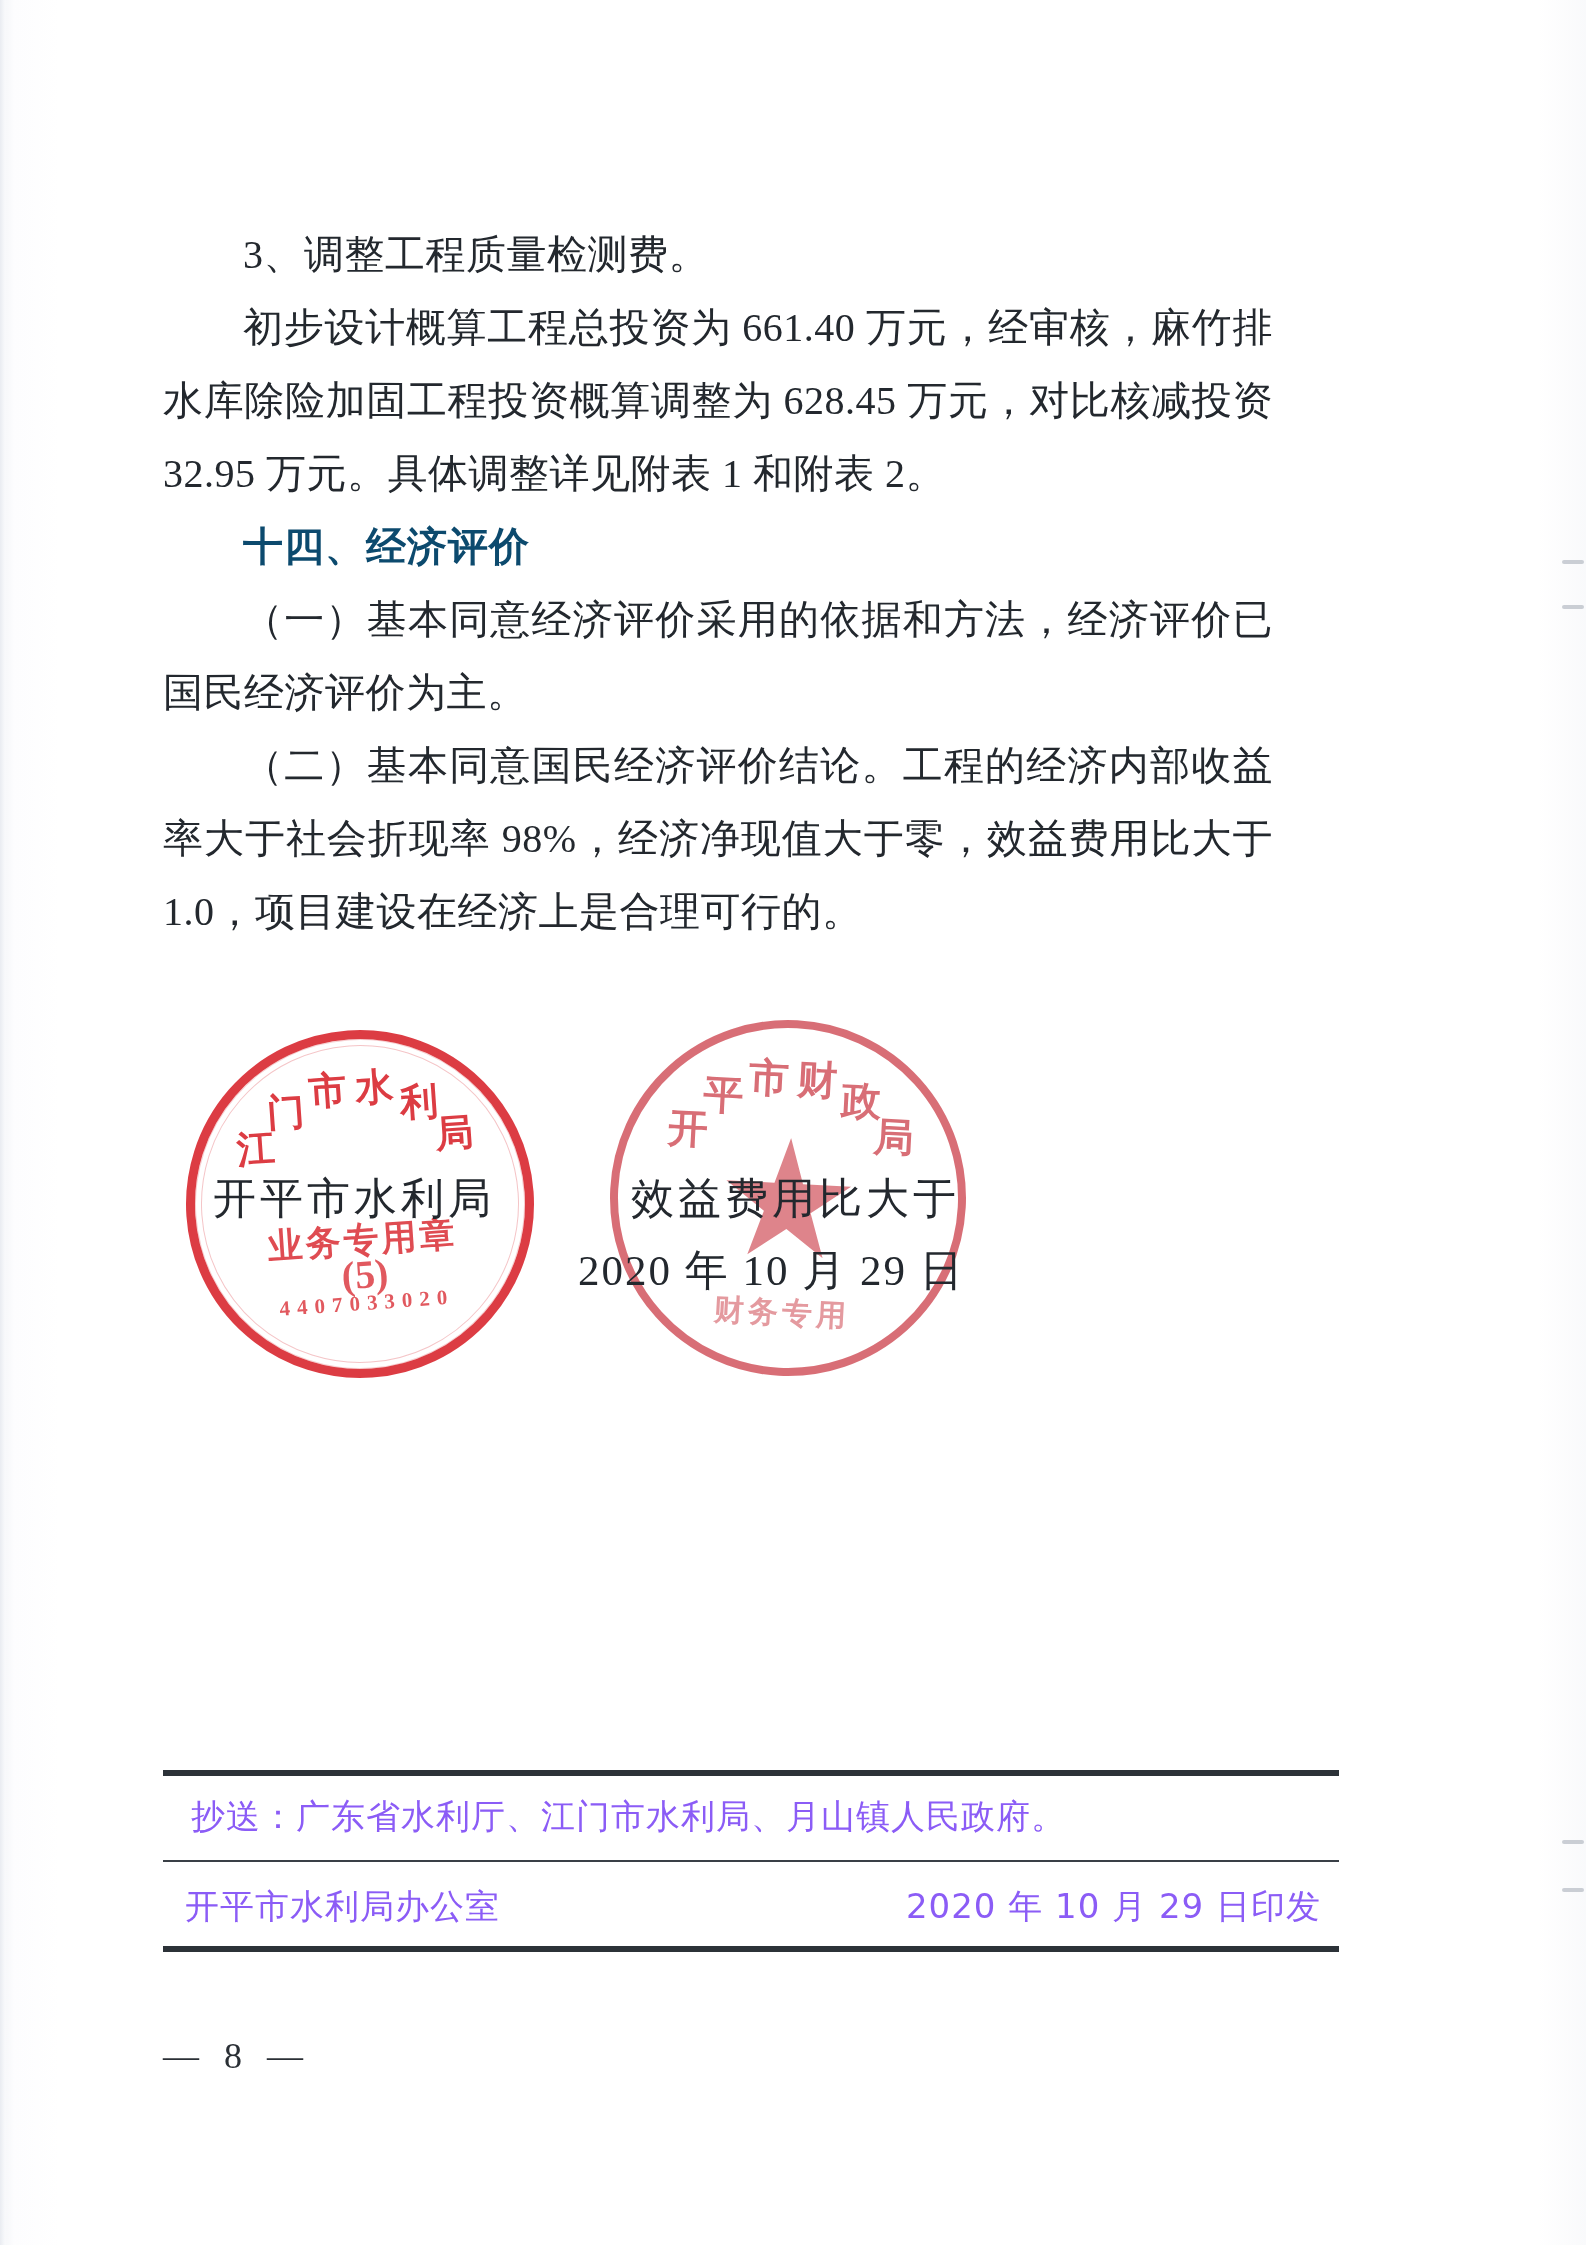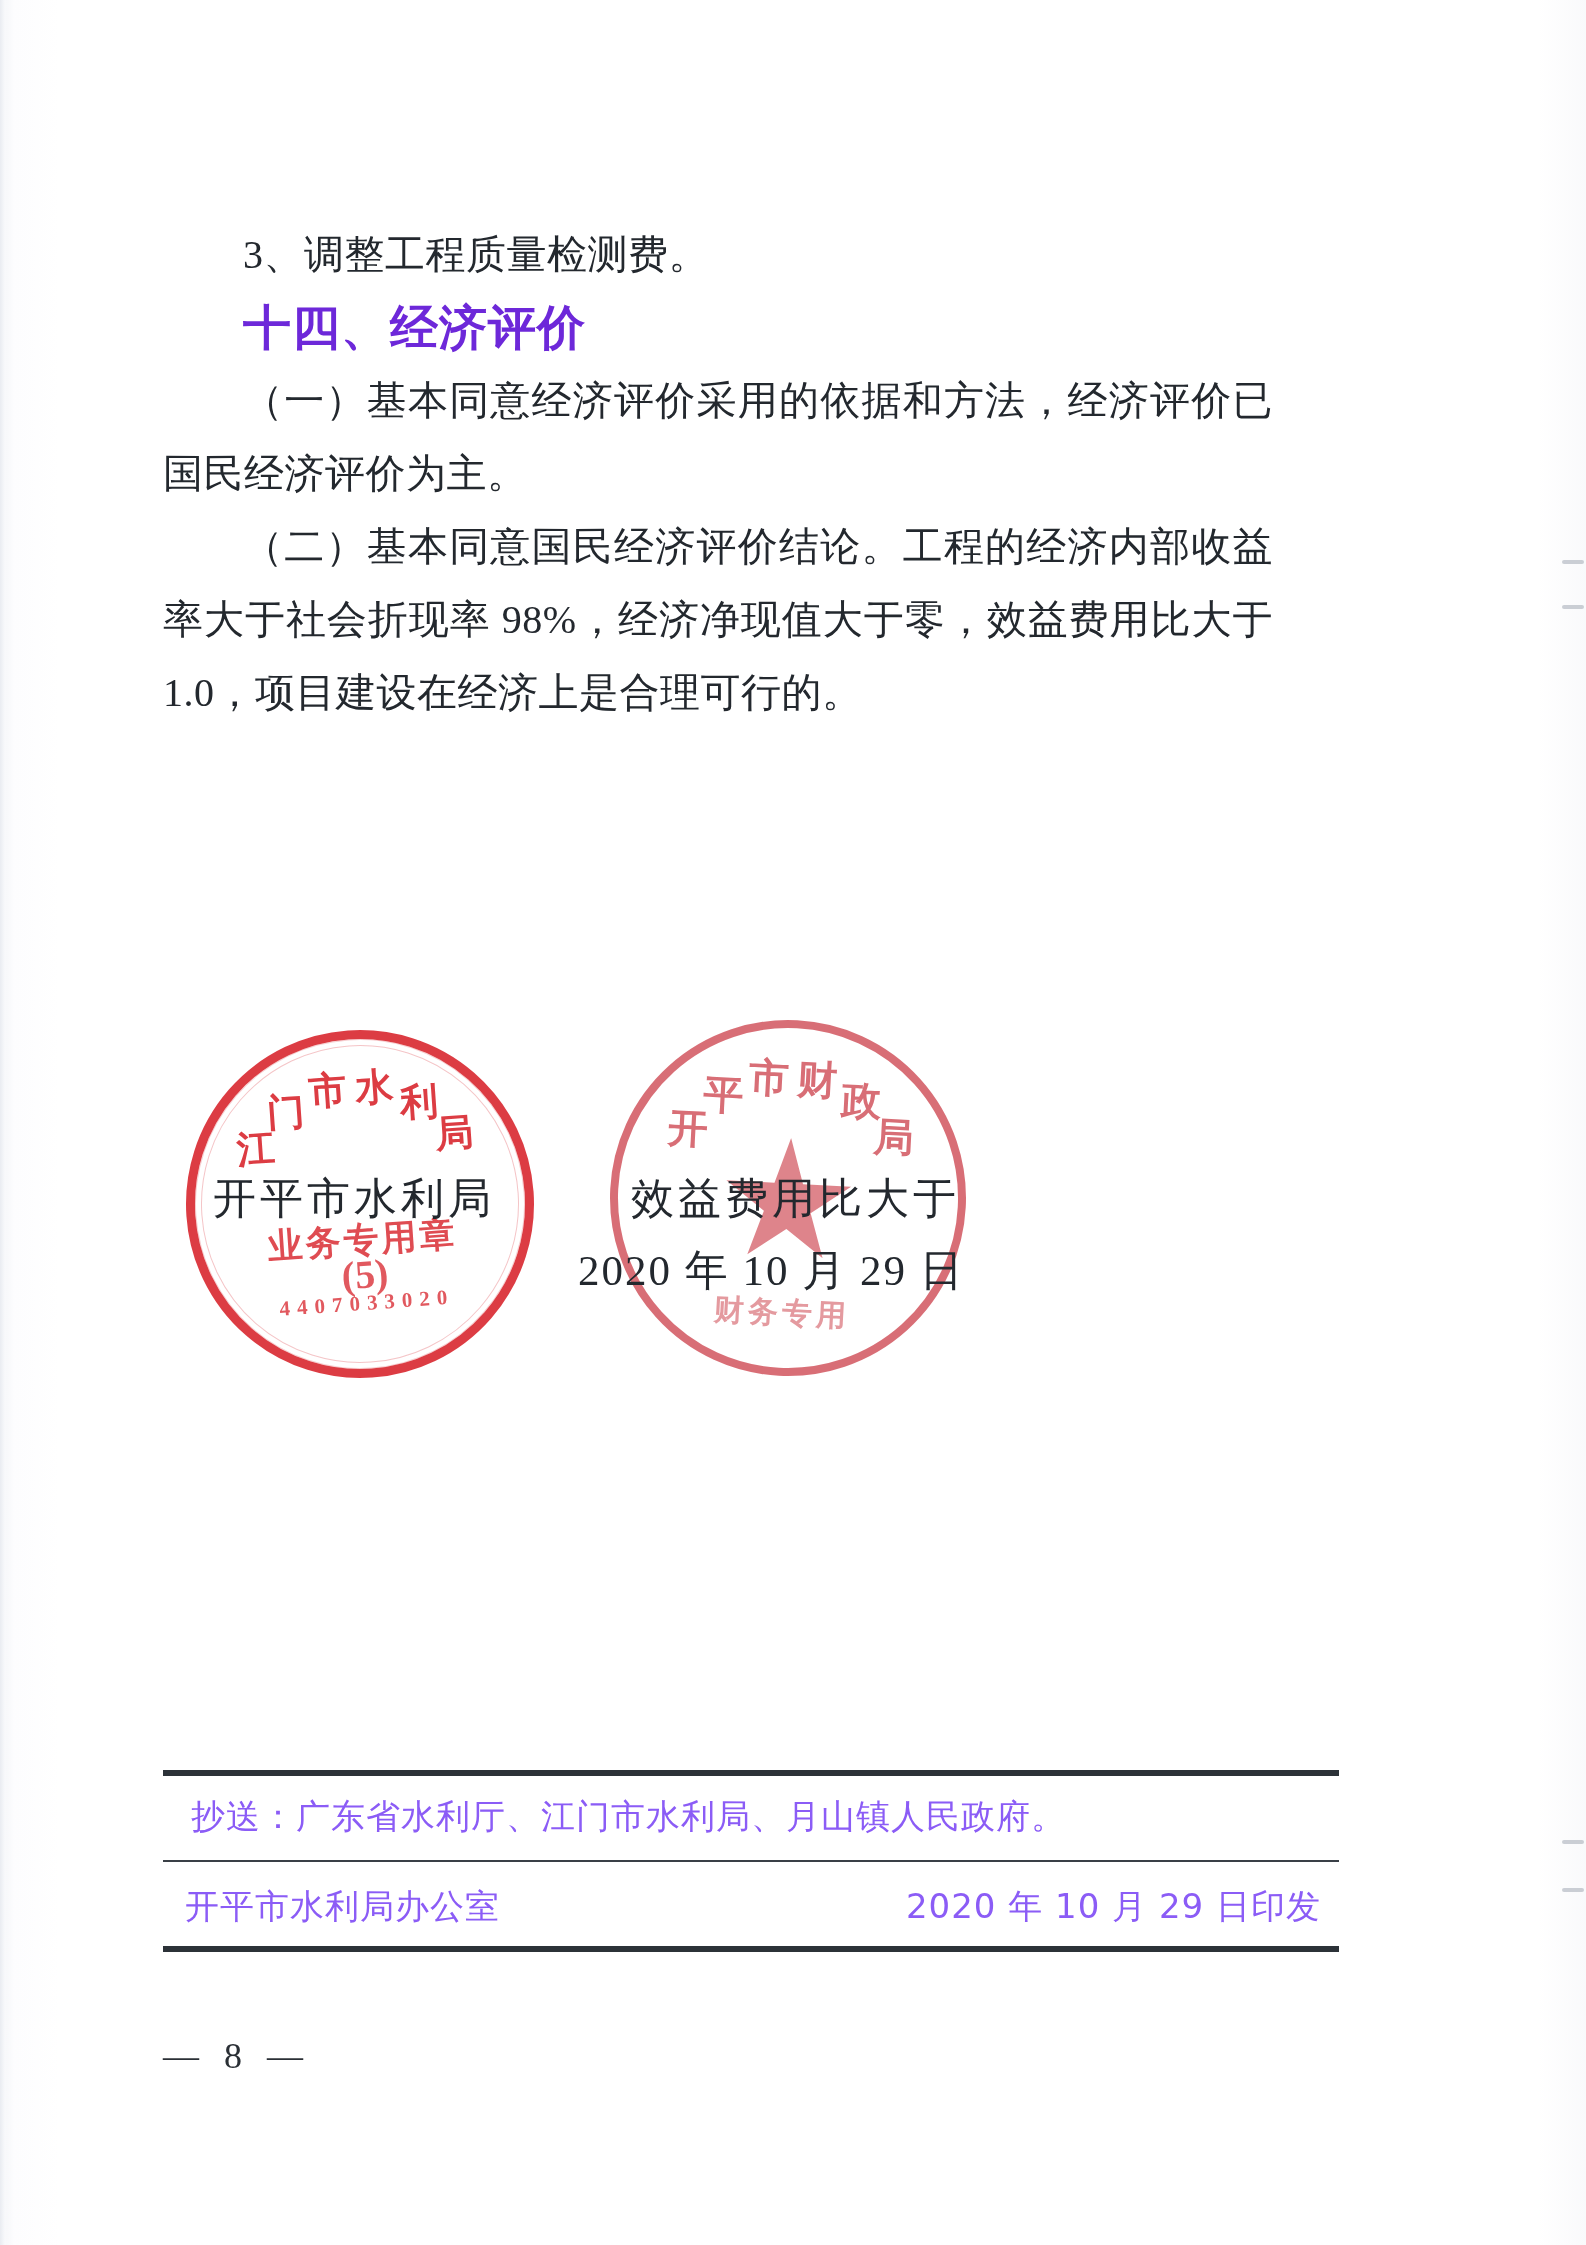--- a/index.html
+++ b/index.html
@@ -72,27 +72,27 @@
     font-weight: 400;
   }
   .para.indent {
     text-indent: 80px;
   }
   .para + .para {
     margin-top: 0px;
   }
 
   .heading {
-    font-size: 48px;
+    font-size: 40px;
     line-height: 73px;
     font-family: "DejaVu Sans", "Liberation Sans", sans-serif;
     font-weight: 700;
     text-indent: 80px;
     letter-spacing: 1px;
-    color: #6d28d9;
+    color: #0c4a6e;
     margin: 0;
   }
 
   
   .sign-area {
     position: absolute;
     left: 163px;
     top: 1020px;
     width: 1200px;
     height: 400px;
@@ -299,20 +299,21 @@
   <div class="scan-edge-left"></div>
   <div class="scan-edge-right"></div>
   <div class="scan-tick" style="top:560px"></div>
   <div class="scan-tick" style="top:605px"></div>
   <div class="scan-tick" style="top:1840px"></div>
   <div class="scan-tick" style="top:1888px"></div>
 
   <div class="content">
     <p class="para indent">3、调整工程质量检测费。</p>
 
+    <p class="para indent">初步设计概算工程总投资为 661.40 万元，经审核，麻竹排水库除险加固工程投资概算调整为 628.45 万元，对比核减投资 32.95 万元。具体调整详见附表 1 和附表 2。</p>
 
     <h2 class="heading">十四、经济评价</h2>
 
     <p class="para indent">（一）基本同意经济评价采用的依据和方法，经济评价已国民经济评价为主。</p>
 
     <p class="para indent">（二）基本同意国民经济评价结论。工程的经济内部收益率大于社会折现率 98%，经济净现值大于零，效益费用比大于 1.0，项目建设在经济上是合理可行的。</p>
   </div>
 
   <div class="sign-area">
 

